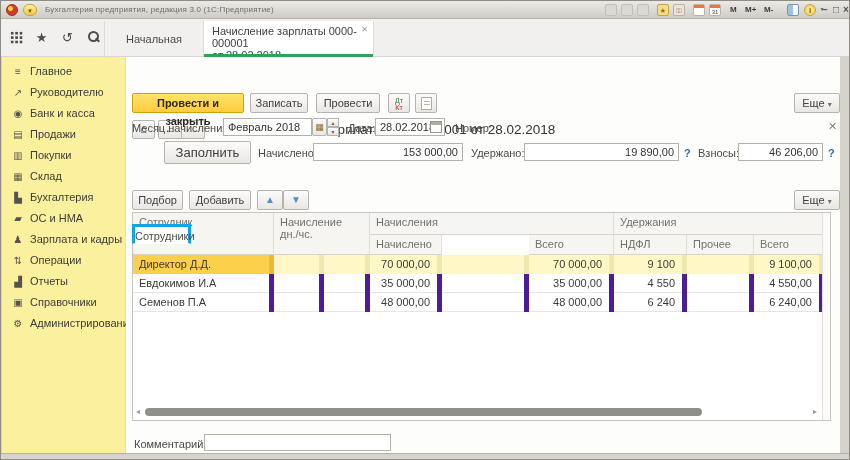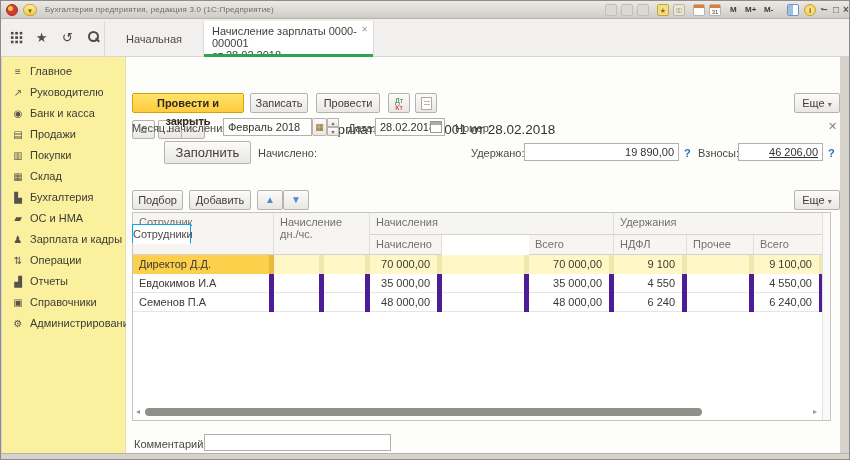--- a/index.html
+++ b/index.html
@@ -65,21 +65,21 @@
     border-radius:2px; color:#3e3e3a; text-align:center; cursor:default; }
   .btn-yellow { background:linear-gradient(#ffe36a,#fecb3e); border-color:#d4a406; font-weight:bold; color:#2e2a18; }
   .inp { position:absolute; background:#fff; border:1px solid #b3b1ac; padding:0 4px; color:#33332f;
     line-height:16px; white-space:nowrap; overflow:hidden; }
   .num { text-align:right; }
   .help-q { position:absolute; color:#2f6fb5; font-weight:bold; }
   .navbtn { position:absolute; top:63px; height:19px; background:linear-gradient(#fcfbfa,#e9e7e2);
     border:1px solid #b6b3ae; border-radius:2px; text-align:center; line-height:17px; }
   
   .ptab { position:absolute; top:167px; height:19px; line-height:18px; text-align:center;
-    background:#f0efec; border:1px solid #0ea5e9; color:#4a4a46; }
+    background:#f0efec; border:3px solid #0ea5e9; color:#4a4a46; }
   .ptab.active { background:#fff; border-bottom:1px solid #fff; height:20px; z-index:2; }
   
   .grid { position:absolute; left:131px; top:211px; width:699px; height:209px; background:#fff;
     border:1px solid #c6c4c0; }
   .vstrip { position:absolute; right:0; top:0; width:8px; height:100%; border-left:1px solid #e3e1dd; background:#fbfaf9; }
   .hcell { position:absolute; background:#f6f5f2; color:#71716c; padding:3px 6px;
     border-right:1px solid #e0deda; border-bottom:1px solid #d5d3cf; overflow:hidden; }
   .row { position:absolute; left:0; width:691px; height:19px; display:flex; border-bottom:1px solid #e7e5e1; }
   .cell { height:19px; line-height:18px; padding:0 6px; border-right:5px solid #4c1d95;
     overflow:hidden; white-space:nowrap; color:#3a3a36; }
@@ -180,25 +180,26 @@
   <div class="btn chooser" style="left:186px; top:61px; width:15px; height:18px;">▦</div>
   <div class="spin" style="left:201px; top:61px; width:12px; height:9px; line-height:8px;">▴</div>
   <div class="spin" style="left:201px; top:70px; width:12px; height:9px; line-height:8px;">▾</div>
   <span class="lbl" style="left:222px; top:65px;">Дата:</span>
   <div class="inp" style="left:249px; top:61px; width:70px; height:18px;">28.02.2018</div>
   <span class="cal-in" style="left:304px; top:64px;"></span>
   <span class="lbl" style="left:329px; top:65px;">Номер:</span>
 
   <div class="btn" style="left:6px; top:84px; width:87px; height:23px; line-height:21px; font-size:13px;margin-left:32px;">Заполнить</div>
   <span class="lbl" style="left:132px; top:90px;">Начислено:</span>
+  <div class="inp num" style="left:187px; top:86px; width:150px; height:18px;">153 000,00</div>
   <span class="lbl" style="left:345px; top:90px;">Удержано:</span>
   <div class="inp num" style="left:398px; top:86px; width:155px; height:18px;">19 890,00</div>
   <span class="help-q" style="left:558px; top:90px;">?</span>
   <span class="lbl" style="left:572px; top:90px;">Взносы:</span>
-  <div class="inp num" style="left:612px; top:86px; width:85px; height:18px;text-decoration:underline;">46 206,00</div>
+  <div class="inp num" style="left:612px; top:86px; width:85px; height:18px;">46 206,00</div>
   <span class="help-q" style="left:702px; top:90px;">?</span>
 
   <div class="ptab active" style="left:6px; width:59px;">Сотрудники</div>
   <div class="ptab" style="left:65px; width:53px;">Начисления</div>
   <div class="ptab" style="left:118px; width:54px;">Удержания</div>
   <div class="ptab" style="left:172px; width:36px;">НДФЛ</div>
   <div class="ptab" style="left:208px; width:44px;">Взносы</div>
   <div class="ptab" style="left:252px; width:106px;">Корректировки выплаты</div>
 
   <div class="btn" style="left:6px; top:133px; width:51px; height:20px; line-height:18px;">Подбор</div>

